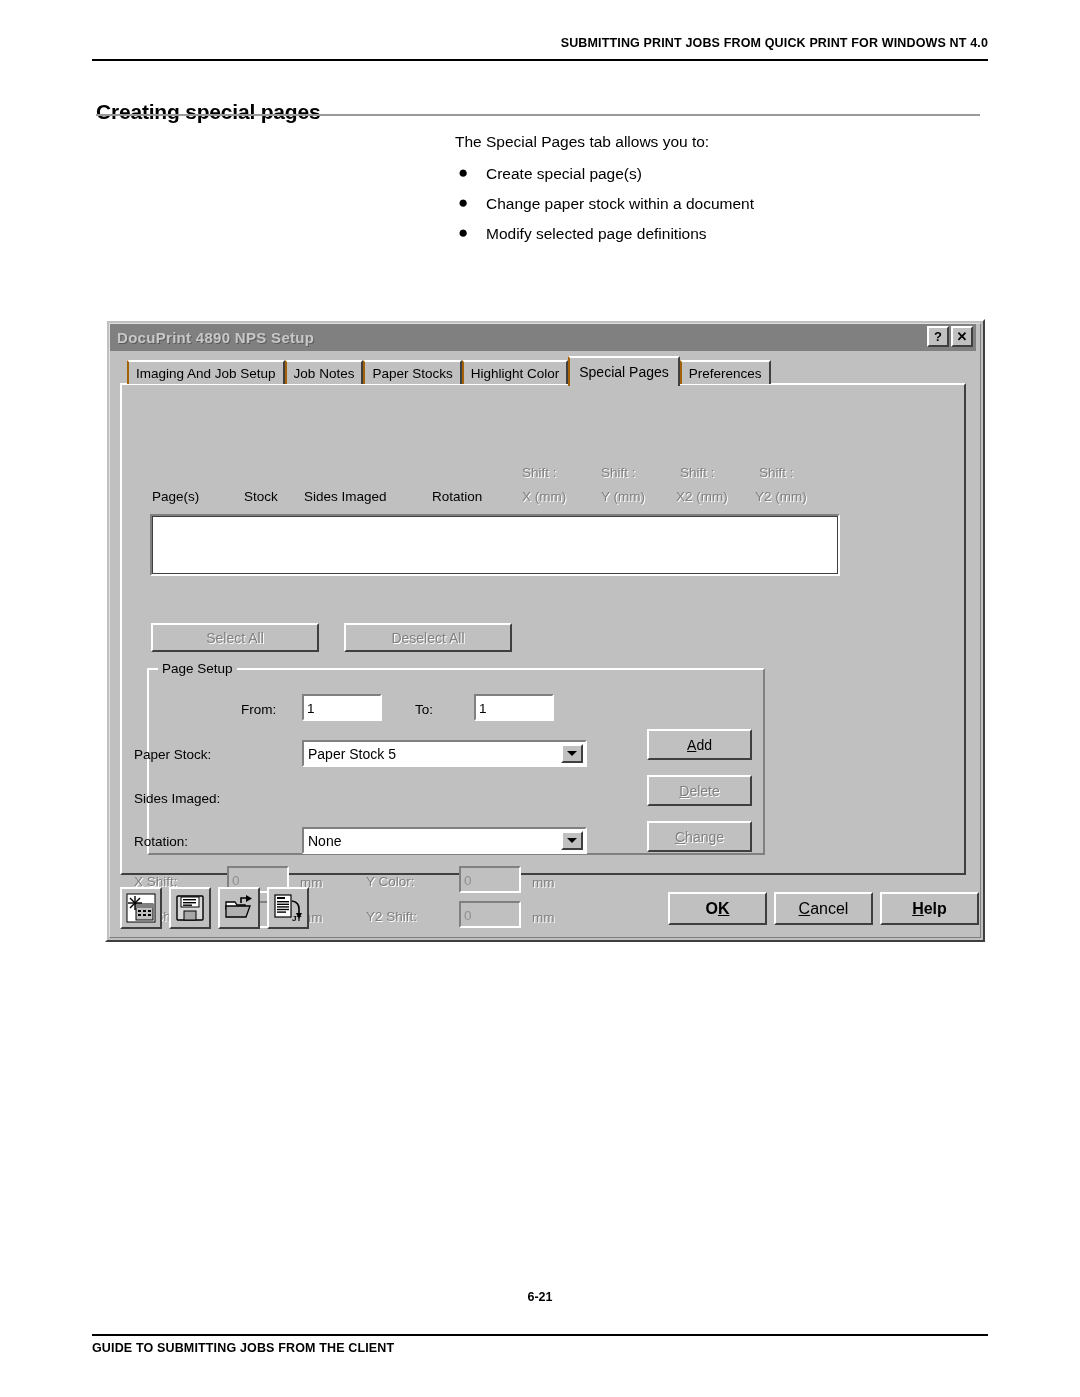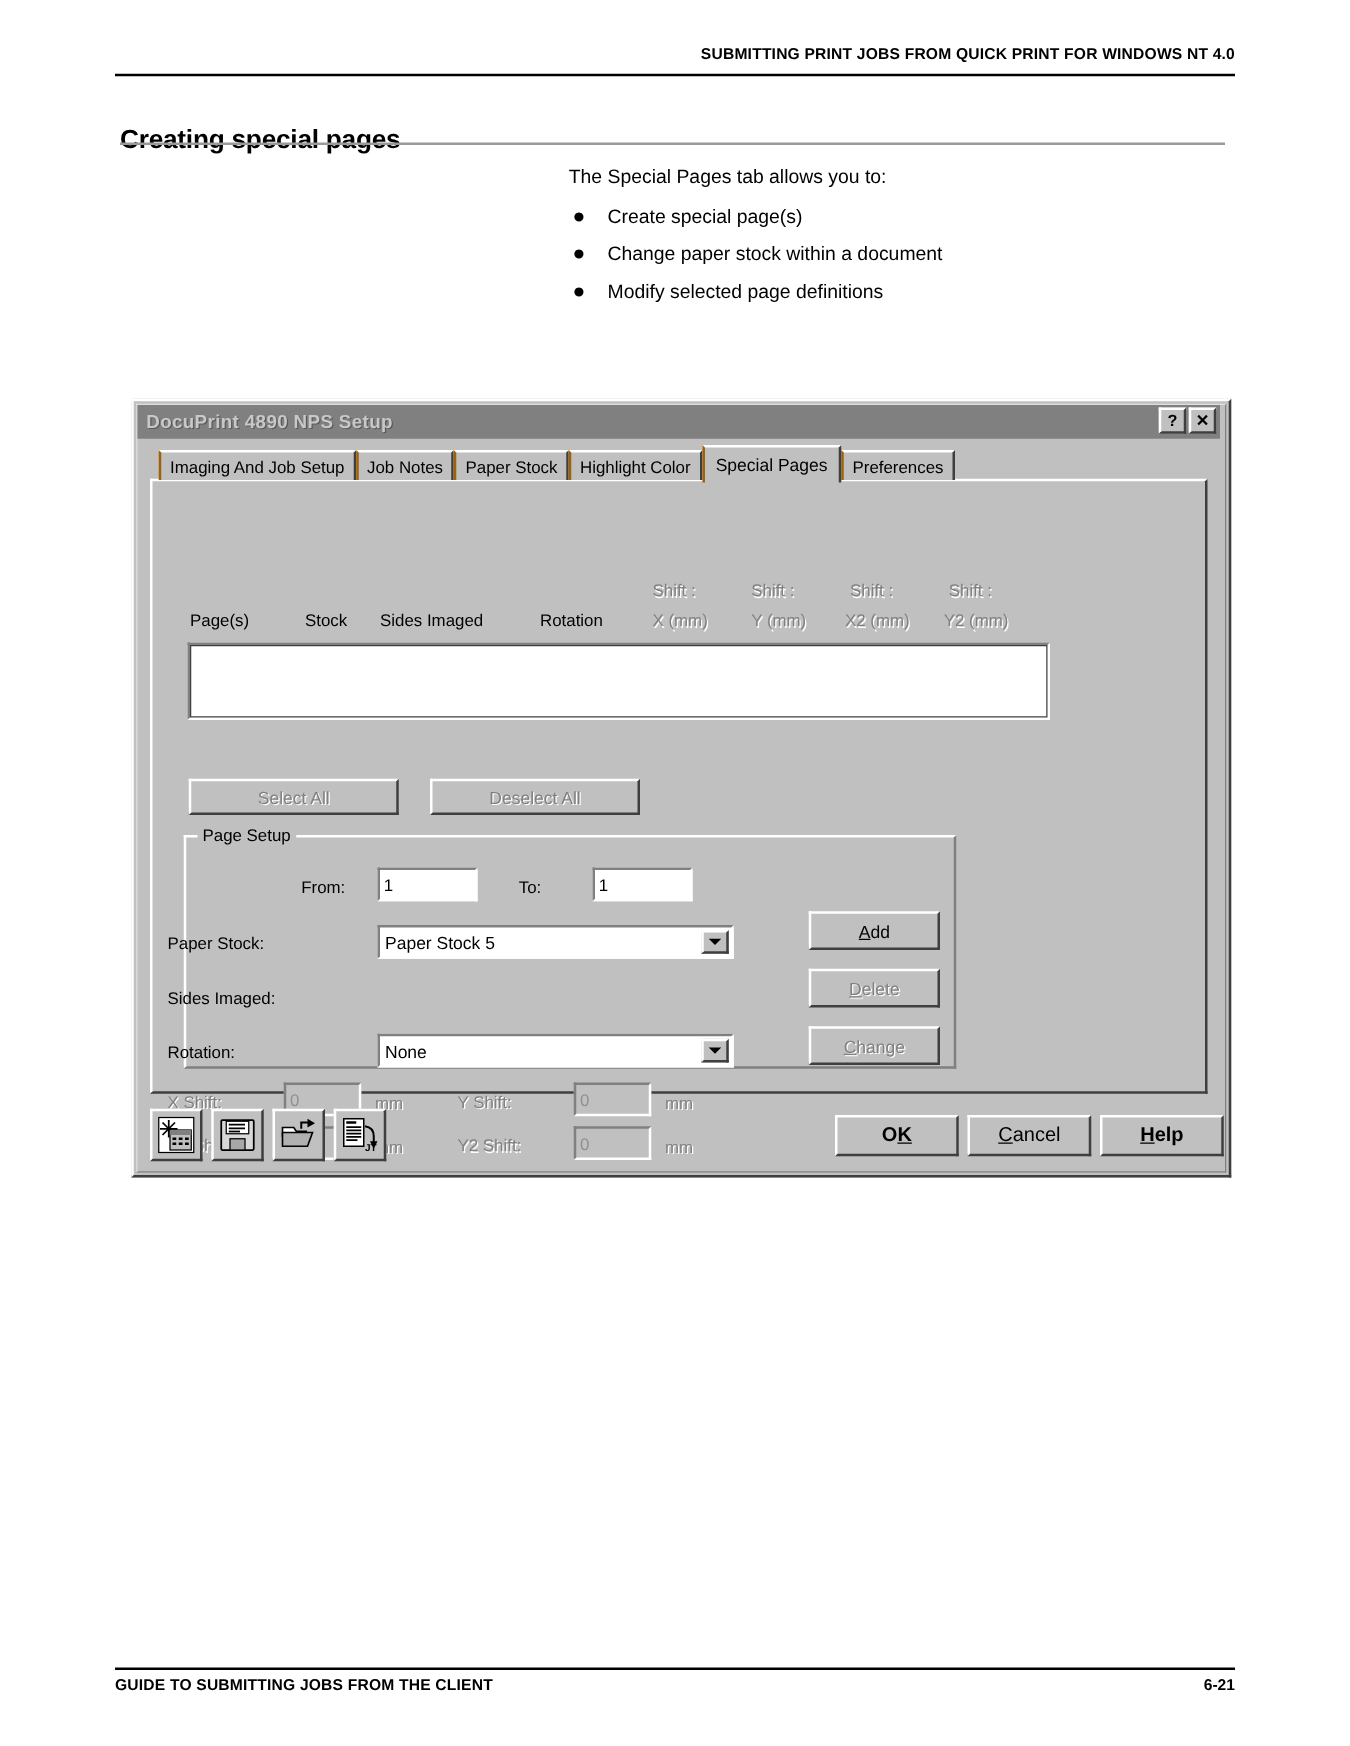--- a/index.html
+++ b/index.html
@@ -342,22 +342,22 @@
     height: 2px; background: #000;
   }
   .footer-left {
     position: absolute;
     left: 92px; top: 1341px;
     font-size: 12.5px; font-weight: bold;
     letter-spacing: 0.15px;
   }
   .footer-right {
     position: absolute;
-    left: 92px; top: 1341px; width: 896px;
-    text-align: right;
+    left: 92px; top: 1290px; width: 896px;
+    text-align: center;
     font-size: 12.5px; font-weight: bold;
   }
 </style>
 </head>
 <body>
 
 <div class="page-header">SUBMITTING PRINT JOBS FROM QUICK PRINT FOR WINDOWS NT 4.0</div>
 <div class="rule-header"></div>
 
 <h1 class="page-title">Creating special pages</h1>
@@ -379,21 +379,21 @@
     <span class="titlebar-text">DocuPrint 4890 NPS Setup</span>
     <div class="title-btns">
       <div class="tbtn">?</div>
       <div class="tbtn">✕</div>
     </div>
   </div>
 
   <div class="tabstrip">
     <div class="tab">Imaging And Job Setup</div>
     <div class="tab">Job Notes</div>
-    <div class="tab">Paper Stock</div>
+    <div class="tab">Paper Stocks</div>
     <div class="tab">Highlight Color</div>
     <div class="tab active">Special Pages</div>
     <div class="tab">Preferences</div>
   </div>
 
   <div class="tabpage">
 
     <div class="col-head" style="left:30px; top:104px;">Page(s)</div>
     <div class="col-head" style="left:122px; top:104px;">Stock</div>
     <div class="col-head" style="left:182px; top:104px;">Sides Imaged</div>
@@ -450,21 +450,21 @@
         <span><u>D</u>elete</span>
       </div>
     <div class="w95btn disabled btn-change">
         <span><u>C</u>hange</span>
       </div>
 
     <div class="fld-label dim" style="left:12px; top:489px;">X Shift:</div>
     <input class="textbox dim" style="left: 105px; top: 481px; width: 62px; height: 27px;" disabled="" value="0">
     <div class="fld-label dim" style="left:178px; top:490px;">mm</div>
 
-    <div class="fld-label dim" style="left:244px; top:489px;">Y Shift:</div>
+    <div class="fld-label dim" style="left:244px; top:489px;">Y Color:</div>
     <input class="textbox dim" style="left: 337px; top: 481px; width: 62px; height: 27px;" disabled="" value="0">
     <div class="fld-label dim" style="left:410px; top:490px;">mm</div>
 
     <div class="fld-label dim" style="left:12px; top:524px;">X2 Shift:</div>
     <input class="textbox dim" style="left: 105px; top: 516px; width: 62px; height: 27px;" disabled="" value="0">
     <div class="fld-label dim" style="left:178px; top:525px;">mm</div>
 
     <div class="fld-label dim" style="left:244px; top:524px;">Y2 Shift:</div>
     <input class="textbox dim" style="left: 337px; top: 516px; width: 62px; height: 27px;" disabled="" value="0">
     <div class="fld-label dim" style="left:410px; top:525px;">mm</div>

